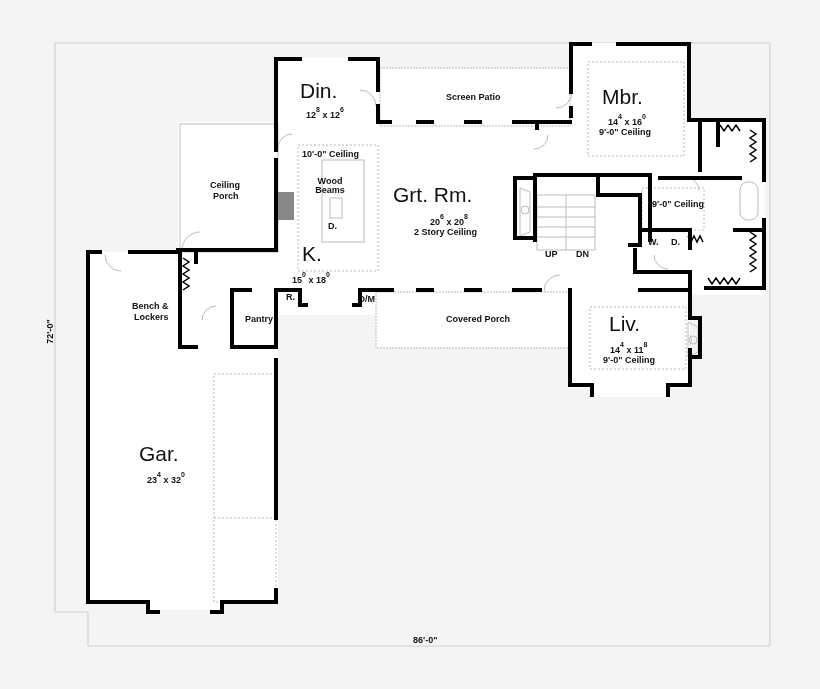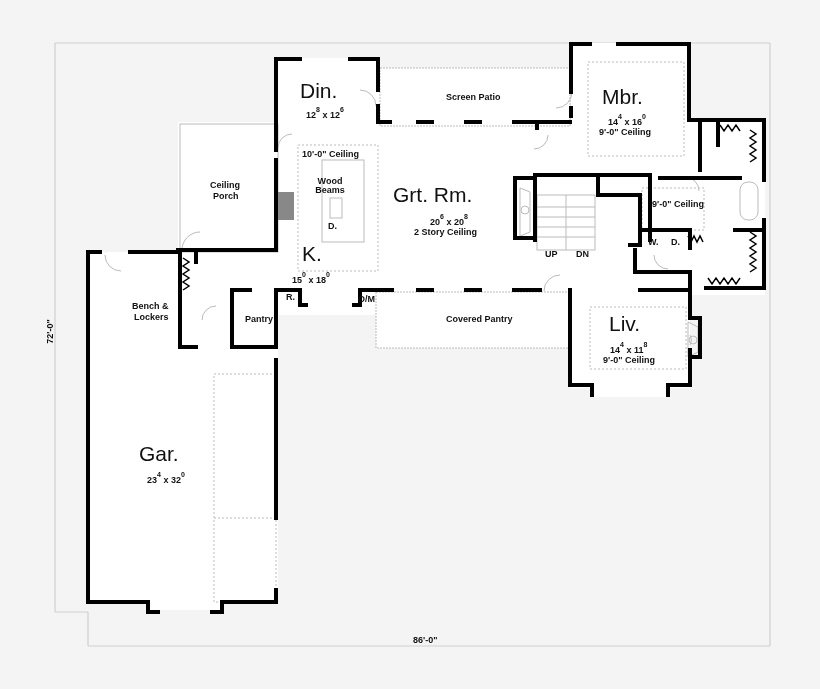--- a/index.html
+++ b/index.html
@@ -182,21 +182,21 @@
 <div class="lbl small" style="left:286px;top:293px;">R.</div>
 <div class="lbl small" style="left:358px;top:295px;">O/M</div>
 
 <div class="lbl small" style="left:545px;top:250px;">UP</div>
 <div class="lbl small" style="left:576px;top:250px;">DN</div>
 
 <div class="lbl small" style="left:652px;top:200px;">9'-0" Ceiling</div>
 <div class="lbl small" style="left:648px;top:238px;">W.</div>
 <div class="lbl small" style="left:671px;top:238px;">D.</div>
 
-<div class="lbl small" style="left:446px;top:315px;">Covered Pantry</div>
+<div class="lbl small" style="left:446px;top:315px;">Covered Porch</div>
 
 <div class="lbl big" style="left:609px;top:313px;">Liv.</div>
 <div class="lbl dim" style="left:610px;top:343px;"><span>14</span><sup>4</sup> <span>x</span> <span>11</span><sup>8</sup></div>
 <div class="lbl small" style="left:603px;top:356px;">9'-0" Ceiling</div>
 
 <div class="lbl big" style="left:139px;top:443px;">Gar.</div>
 <div class="lbl dim" style="left:147px;top:473px;"><span>23</span><sup>4</sup> <span>x</span> <span>32</span><sup>0</sup></div>
 
 <div class="lbl small" style="left:413px;top:636px;">86'-0"</div>
 <div class="lbl small" style="left:38px;top:327px;transform:rotate(-90deg);transform-origin:center;">72'-0"</div>

